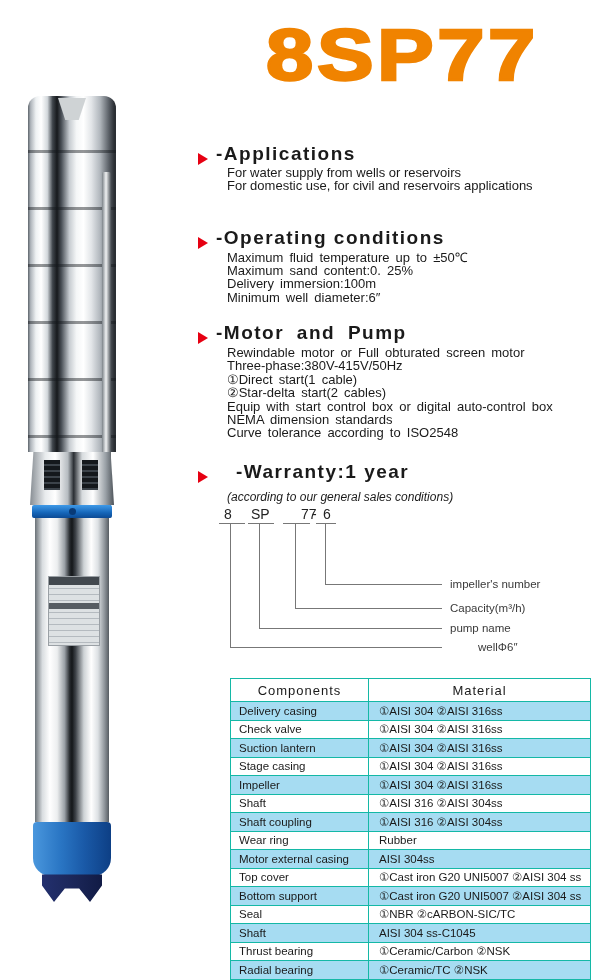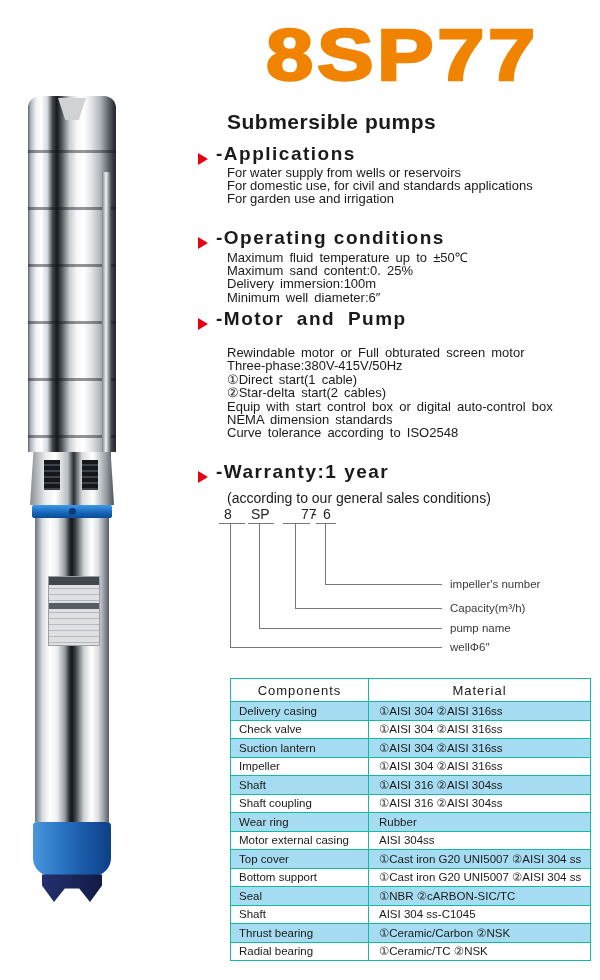--- a/index.html
+++ b/index.html
@@ -15,21 +15,21 @@
 
   
   .sec-head{position:absolute;display:flex;align-items:flex-end;}
   .arrow{width:0;height:0;border-left:10px solid #E60012;border-top:6px solid transparent;
          border-bottom:6px solid transparent;margin-right:8px;flex:0 0 auto;}
   .sec-title{font-size:19px;font-weight:bold;letter-spacing:1.5px;white-space:nowrap;}
   .sec-body{position:absolute;font-size:13px;line-height:13.2px;}
   .sec-body .line{white-space:nowrap;}
   .sp-wide .line{word-spacing:2.5px;}
   .ws-wide{word-spacing:6px;}
-  .warranty-note{position:absolute;font-size:14px;}
+  .warranty-note{position:absolute;font-size:12px;font-style:italic;}
 
   
   .code-part{position:absolute;font-size:14px;color:#222;}
   .dline{position:absolute;background:#777;}
   .dlabel{position:absolute;left:450px;font-size:11.5px;color:#3a3a3a;white-space:nowrap;}
 
   
   .spec-table{position:absolute;left:230px;top:678px;width:361px;border-collapse:collapse;
               table-layout:fixed;}
   .spec-table th,.spec-table td{border:1px solid #14b8a6;}
@@ -98,61 +98,59 @@
     <div class="p-band">
       <div class="p-band-dot"></div>
     </div>
     <div class="p-motor"></div>
     <div class="p-plate"></div>
     <div class="p-cap-blue"></div>
     <div class="p-feet"></div>
   </div>
 
   <div class="title">8SP77</div>
-  <div class="subtitle">Submersible pumps</div>
 
   <div class="sec-head" style="left:198px;top:143px;">
     <span class="arrow"></span>
     <span class="sec-title">-Applications</span>
   </div>
   <div class="sec-body" style="left:227px;top:166px;">
 
   <div class="line">For water supply from wells or reservoirs</div>
-      <div class="line">For domestic use, for civil and standards applications</div>
-      <div class="line">For garden use and irrigation</div>
+      <div class="line">For domestic use, for civil and reservoirs applications</div>
     </div>
 
   <div class="sec-head" style="left:198px;top:227px;">
     <span class="arrow"></span>
     <span class="sec-title">-Operating conditions</span>
   </div>
   <div class="sec-body sp-wide" style="left:227px;top:251px;">
 
   <div class="line">Maximum fluid temperature up to ±50℃</div>
       <div class="line">Maximum sand content:0. 25%</div>
       <div class="line">Delivery immersion:100m</div>
       <div class="line">Minimum well diameter:6″</div>
     </div>
 
-  <div class="sec-head" style="left:198px;top:308px;">
+  <div class="sec-head" style="left:198px;top:322px;">
     <span class="arrow"></span>
     <span class="sec-title ws-wide">-Motor and Pump</span>
   </div>
   <div class="sec-body sp-wide" style="left:227px;top:346px;line-height:13.4px;">
 
   <div class="line">Rewindable motor or Full obturated screen motor</div>
       <div class="line">Three-phase:380V-415V/50Hz</div>
       <div class="line">①Direct start(1 cable)</div>
       <div class="line">②Star-delta start(2 cables)</div>
       <div class="line">Equip with start control box or digital auto-control box</div>
       <div class="line">NEMA dimension standards</div>
       <div class="line">Curve tolerance according to ISO2548</div>
     </div>
 
-  <div class="sec-head" style="left:198px;top:461px;">
+  <div class="sec-head" style="left:198px;top:461px;gap:20px;">
     <span class="arrow"></span>
     <span class="sec-title">-Warranty:1 year</span>
   </div>
   <div class="warranty-note" style="left:227px;top:490px;">(according to our general sales conditions)</div>
 
   <span class="code-part" style="left:224px;top:506px;">8</span>
   <span class="code-part" style="left:251px;top:506px;">SP</span>
   <span class="code-part" style="left:301px;top:506px;">77</span>
   <span class="code-part" style="left:312px;top:506px;">-</span>
   <span class="code-part" style="left:323px;top:506px;">6</span>
@@ -168,21 +166,21 @@
   <div class="dline" style="left:325px;top:524px;width:1px;height:60px;"></div>
 
   <div class="dline" style="left:325px;top:584px;width:117px;height:1px;"></div>
   <div class="dline" style="left:295px;top:608px;width:147px;height:1px;"></div>
   <div class="dline" style="left:259px;top:628px;width:183px;height:1px;"></div>
   <div class="dline" style="left:230px;top:647px;width:212px;height:1px;"></div>
 
   <div class="dlabel" style="top:578px;">impeller's number</div>
   <div class="dlabel" style="top:602px;">Capacity(m³/h)</div>
   <div class="dlabel" style="top:622px;">pump name</div>
-  <div class="dlabel" style="top:641px;">wellΦ6″</div>
+  <div class="dlabel" style="top:641px;margin-left:28px;">wellΦ6″</div>
 
   <table class="spec-table">
     <thead>
       <tr>
         <th class="c-comp">Components</th>
         <th class="c-mat">Material</th>
       </tr>
     </thead>
     <tbody>
 
@@ -194,20 +192,24 @@
         <tr>
           <td class="c-comp">Check valve</td>
           <td class="c-mat">①AISI 304 ②AISI 316ss</td>
         </tr>
 
         <tr>
           <td class="c-comp">Suction lantern</td>
           <td class="c-mat">①AISI 304 ②AISI 316ss</td>
         </tr>
 
+        <tr>
+          <td class="c-comp">Stage casing</td>
+          <td class="c-mat">①AISI 304 ②AISI 316ss</td>
+        </tr>
 
         <tr>
           <td class="c-comp">Impeller</td>
           <td class="c-mat">①AISI 304 ②AISI 316ss</td>
         </tr>
 
         <tr>
           <td class="c-comp">Shaft</td>
           <td class="c-mat">①AISI 316 ②AISI 304ss</td>
         </tr>

